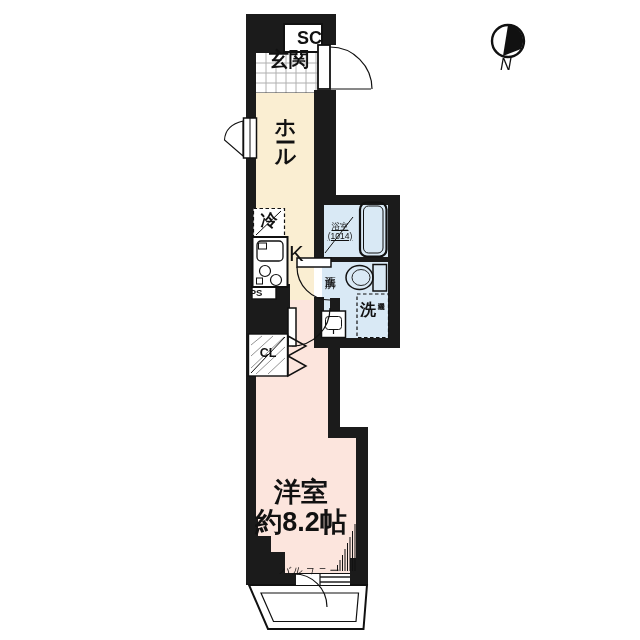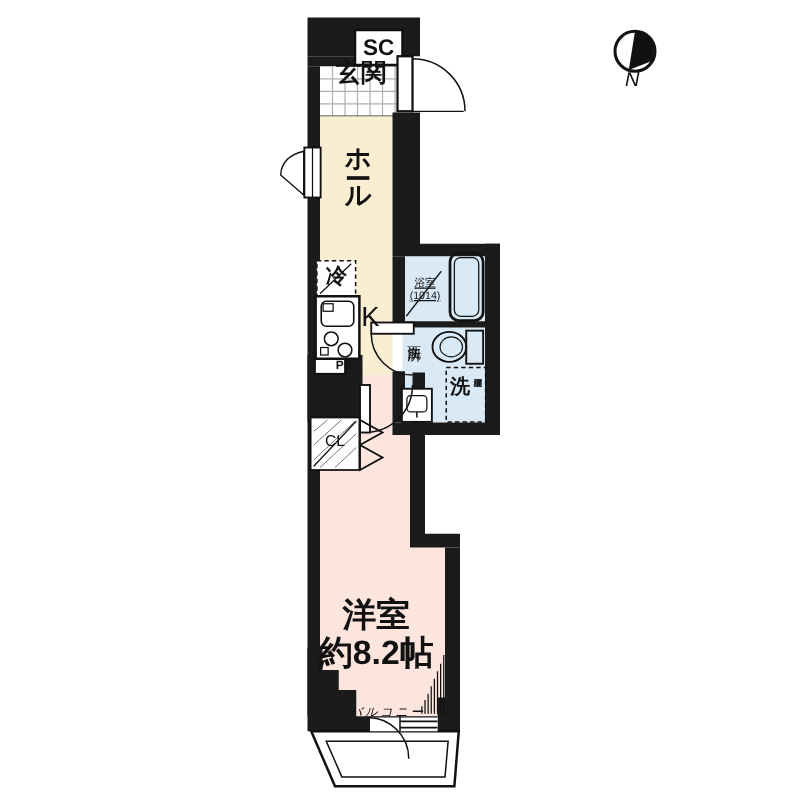--- a/index.html
+++ b/index.html
@@ -165,43 +165,43 @@
     <line x1="320" y1="573" x2="320" y2="585" class="thin" stroke-width="1.2"></line>
     <path d="M294,574 A33,33 0 0 1 327,607" class="thin" stroke-width="1.2"></path>
   </g>
 
   <g>
     <circle cx="508" cy="41" r="16" fill="#ffffff" stroke="#111" stroke-width="2.4"></circle>
     <path d="M503,56 L508,25 A16,16 0 0 1 521,49 Z" fill="#111"></path>
   </g>
 </svg>
 
-<div class="lbl ctr" style="left:284px;top:28px;width:38px;font-size:18px;font-weight:600;">SC</div>
+<div class="lbl ctr" style="left:284px;top:28px;width:38px;font-size:18px;font-weight:600;text-align:right;">SC</div>
 
 <div class="lbl ctr b" style="left:256px;top:48px;width:66px;font-size:20px;">玄関</div>
 
 <div class="lbl vert b" style="left:274px;top:104px;height:115px;font-size:21px;letter-spacing:3px;">ホール</div>
 
 <div class="lbl ctr b" style="left:253px;top:211px;width:32px;font-size:17px;">冷</div>
 
 <div class="lbl" style="left:289px;top:242px;font-size:22px;font-weight:500;">K</div>
 
 <div class="lbl ctr" style="left:320px;top:222px;width:40px;font-size:8.5px;text-decoration:underline;">
   <div>浴室</div>
   <div>(1014)</div>
 </div>
 
 <div class="lbl vert" style="left:324px;top:267px;height:52px;font-size:11px;letter-spacing:1px;">洗面所</div>
 
 <div class="lbl b" style="left:360px;top:301px;font-size:16px;">洗</div>
 <div class="lbl vert" style="left:377px;top:297px;height:38px;font-size:7px;">濯機置場</div>
 
-<div class="lbl ctr" style="left:263px;top:287.5px;width:24px;font-size:9.5px;font-weight:600;">PS</div>
-
-<div class="lbl ctr" style="left:250px;top:346px;width:36px;font-size:12.5px;font-weight:400;">CL</div>
+<div class="lbl ctr" style="left:244px;top:287.5px;width:24px;font-size:9.5px;font-weight:600;">PS</div>
+
+<div class="lbl ctr" style="left:250px;top:346px;width:36px;font-size:12.5px;font-weight:700;">CL</div>
 
 <div class="lbl ctr b" style="left:248px;top:477px;width:106px;font-size:27px;">
   <div>洋室</div>
   <div>約8.2帖</div>
 </div>
 
 <div class="lbl ctr" style="left:260px;top:565px;width:100px;font-size:10px;letter-spacing:2px;font-style:italic;">バルコニー</div>
 
 <div class="lbl" style="left:500px;top:56px;font-size:16px;font-style:italic;">N</div>
 

